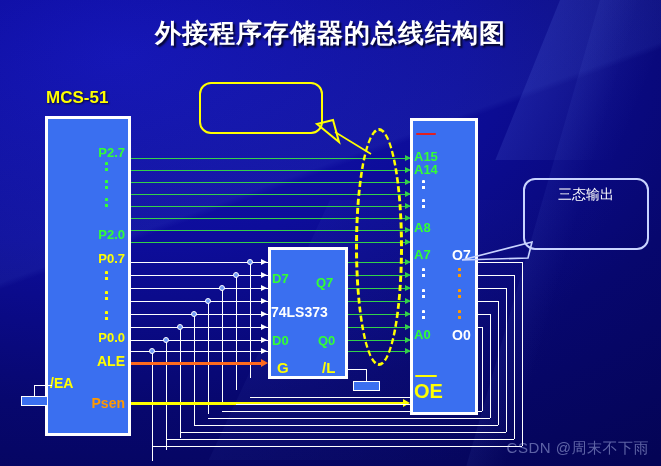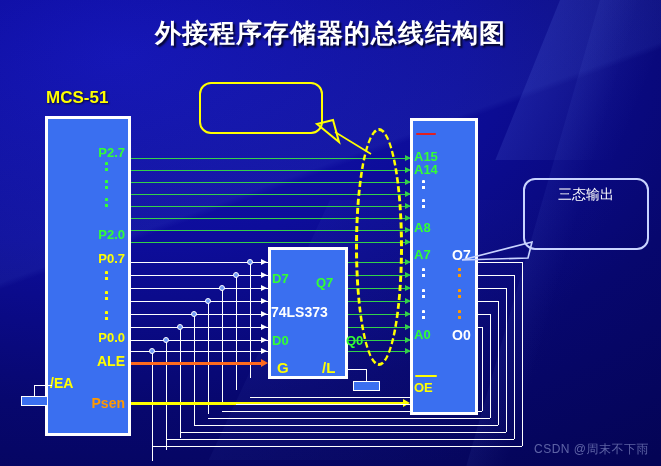--- a/index.html
+++ b/index.html
@@ -83,21 +83,21 @@
   
   .callout{position:absolute;box-sizing:border-box;border-radius:12px;
            text-align:center;line-height:1.18;}
   #callout-left{left:199px;top:82px;width:124px;height:52px;
       border:2px solid #ffff00;color:#ffffff;font-size:14px;padding-top:5px;}
   #callout-right{left:523px;top:178px;width:126px;height:72px;
       border:2px solid #c9d4ff;color:#ffffff;font-size:14px;padding-top:6px;}
   .tail{position:absolute;}
 
   
-  .wm{position:absolute;right:12px;bottom:8px;font-size:12px;
+  .wm{position:absolute;right:12px;bottom:8px;font-size:15px;
       color:rgba(200,210,255,0.45);letter-spacing:0.5px;}
 </style>
 </head>
 <body>
 
 <div id="stage">
 
   <div class="bg"></div>
   <div class="bg-streak" style="left:560px;top:0;width:120px;height:160px;transform:skewX(-22deg);"></div>
   <div class="bg-streak" style="left:600px;top:0;width:40px;height:466px;transform:skewX(-16deg);opacity:.5;"></div>
@@ -231,21 +231,21 @@
 
   <div class="w wh white" style="left:34px;top:385px;width:18px;"></div>
   <div class="w wv white" style="left:34px;top:385px;height:12px;"></div>
   <div class="gnd-bar" style="left:21px;top:396px;width:27px;height:10px;"></div>
 
   <div class="chip" id="chip-latch"></div>
   <div class="pin grn" style="left:272px;top:272px;">D7</div>
   <div class="pin grn" style="left:316px;top:256px;margin-top:20px;">Q7</div>
   <div class="chiptext" style="left:271px;top:304px;">74LS373</div>
   <div class="pin grn" style="left:272px;top:334px;">D0</div>
-  <div class="pin grn" style="left:318px;top:334px;margin-left:28px;">Q0</div>
+  <div class="pin grn" style="left:318px;top:334px;">Q0</div>
   <div class="pin ylw" style="left:277px;top:360px;font-size:15px;">G</div>
   <div class="pin ylw" style="left:322px;top:360px;font-size:15px;">/L</div>
 
   <div class="w wh white" style="left:348px;top:369px;width:18px;"></div>
   <div class="w wv white" style="left:366px;top:369px;height:13px;"></div>
   <div class="gnd-bar" style="left:353px;top:381px;width:27px;height:10px;"></div>
 
   <div class="chip" id="chip-rom"></div>
   <div class="ovl" style="left:416px;top:133px;width:20px;background:#e02020;"></div>
   <div class="pin grn" style="left:414px;top:150px;">A15</div>
@@ -257,21 +257,21 @@
   <div class="pin wht" style="left:452px;top:248px;font-size:14px;">O7</div>
   <div class="vdots" style="left:422px;top:268px;height:12px;background:repeating-linear-gradient(#ffffff 0 3px, transparent 3px 6px);"></div>
   <div class="vdots" style="left:422px;top:289px;height:12px;background:repeating-linear-gradient(#ffffff 0 3px, transparent 3px 6px);"></div>
   <div class="vdots" style="left:422px;top:310px;height:12px;background:repeating-linear-gradient(#ffffff 0 3px, transparent 3px 6px);"></div>
   <div class="vdots" style="left:458px;top:268px;height:12px;background:repeating-linear-gradient(#ff9900 0 3px, transparent 3px 6px);"></div>
   <div class="vdots" style="left:458px;top:289px;height:12px;background:repeating-linear-gradient(#ff9900 0 3px, transparent 3px 6px);"></div>
   <div class="vdots" style="left:458px;top:310px;height:12px;background:repeating-linear-gradient(#ff9900 0 3px, transparent 3px 6px);"></div>
   <div class="pin grn" style="left:414px;top:328px;">A0</div>
   <div class="pin wht" style="left:452px;top:328px;font-size:14px;">O0</div>
   <div class="ovl" style="left:415px;top:375px;width:22px;background:#ffff00;"></div>
-  <div class="pin ylw" style="left:414px;top:381px;font-size:13px;">OE</div>
+  <div class="pin ylw" style="left:414px;top:381px;font-size:20px;">OE</div>
 
   <div class="callout" id="callout-left">
   </div>
   <svg class="tail" style="left:315px;top:118px;width:70px;height:52px;" viewBox="0 0 70 52">
     <path d="M2,6 L24,24 L18,2 Z" fill="none" stroke="#ffff00" stroke-width="2"></path>
     <line x1="20" y1="14" x2="56" y2="36" stroke="#ffff00" stroke-width="1.6"></line>
   </svg>
 
   <div class="callout" id="callout-right">
     <div>三态输出</div>

